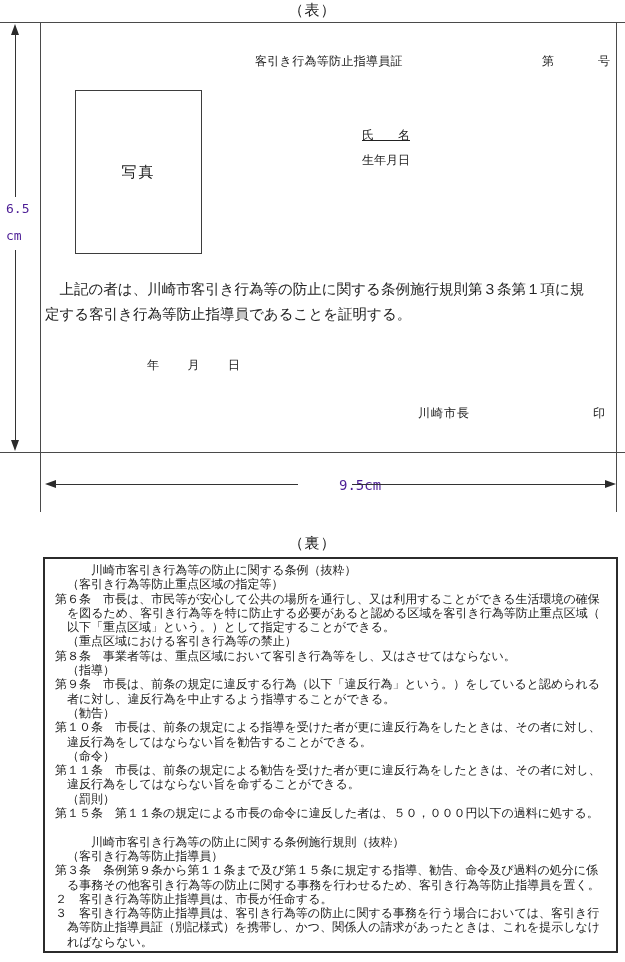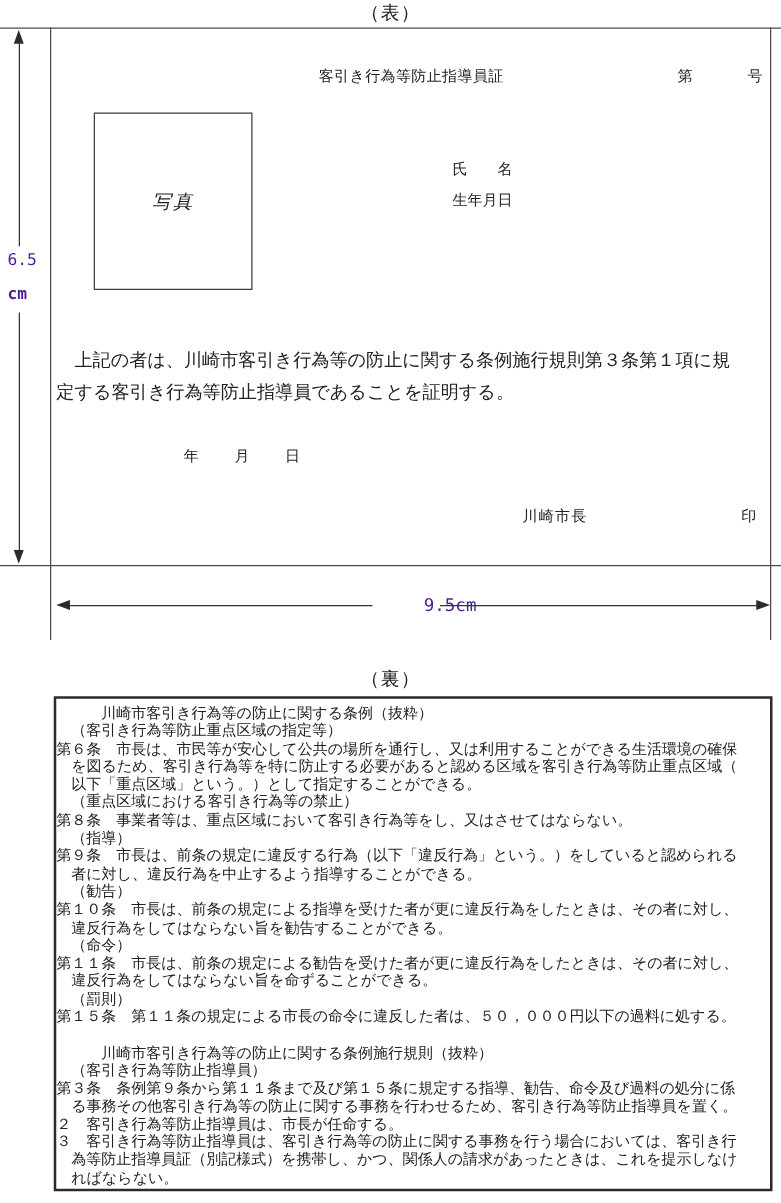--- a/index.html
+++ b/index.html
@@ -28,25 +28,25 @@
   .vline { top: 22px; height: 490px; width: 0; border-left: 1.5px solid #4a4a4a; }
 
   
   .front-card {
     left: 40px; top: 22px; width: 577px; height: 430px;
     overflow: hidden;
   }
   .front-card .txt { position: absolute; font-size: 12px; white-space: pre; }
   .photo-box {
     position: absolute;
-    left: 35px; top: 68px; width: 127px; height: 142px;
+    left: 35px; top: 68px; width: 127px; height: 164px;
     border: 1.5px solid #3d3d3d;
     box-sizing: border-box;
     display: flex; align-items: center; justify-content: center;
-    font-size: 15px; letter-spacing: 2px; font-style: italic;
+    font-size: 15px; letter-spacing: 2px;
   }
   .cert-body { position: absolute; left: 5px; top: 255px; width: 570px; font-family: Liberation Serif, serif; }
   .cert-line { font-size: 14.5px; line-height: 25px; white-space: pre; }
 
   
   .dim-line-v { width: 0; border-left: 1.2px solid #333; left: 15px; }
   .dim-line-h { height: 0; border-top: 1.2px solid #333; top: 484px; }
   .dim-label {
     font-family: "DejaVu Sans Mono", "Liberation Mono", monospace;
     font-size: 13px; color: #4c1d95; white-space: pre;
@@ -55,21 +55,21 @@
   .ah-up    { border-left: 4.5px solid transparent; border-right: 4.5px solid transparent; border-bottom: 11px solid #2b2b2b; }
   .ah-down  { border-left: 4.5px solid transparent; border-right: 4.5px solid transparent; border-top: 11px solid #2b2b2b; }
   .ah-left  { border-top: 4.5px solid transparent; border-bottom: 4.5px solid transparent; border-right: 11px solid #2b2b2b; }
   .ah-right { border-top: 4.5px solid transparent; border-bottom: 4.5px solid transparent; border-left: 11px solid #2b2b2b; }
 
   
   .back-card {
     left: 43px; top: 557px; width: 575px; height: 396px;
     border: 2px solid #2b2b2b;
     box-sizing: border-box;
-    padding: 4px 3px 0 0;
+    padding: 4px 3px 0 10px;
     overflow: hidden;
   }
   .back-line {
     font-size: 12px;
     line-height: 14.3px;
     min-height: 14.3px;
     white-space: pre;
   }
 </style>
 </head>
@@ -80,40 +80,40 @@
   <div class="abs side-label" style="top:1px;">（表）</div>
 
   <div class="abs hline" style="top:22px;"></div>
   <div class="abs hline" style="top:452px;"></div>
   <div class="abs vline" style="left:40px;"></div>
   <div class="abs vline" style="left:616px;"></div>
 
   <div class="abs ah ah-up" style="left:11px; top:24px;"></div>
   <div class="abs dim-line-v" style="top:34px; height:163px;"></div>
   <div class="abs dim-label" style="left:6px; top:201px;">6.5</div>
-  <div class="abs dim-label" style="left:6px; top:228px;font-weight:bold;">cm</div>
+  <div class="abs dim-label" style="left:6px; top:228px;">cm</div>
   <div class="abs dim-line-v" style="top:250px; height:197px;"></div>
   <div class="abs ah ah-down" style="left:11px; top:440px;"></div>
 
   <div class="abs ah ah-left" style="left:45px; top:480px;"></div>
   <div class="abs dim-line-h" style="left:55px; width:243px;"></div>
   <div class="abs dim-label" style="left:303px; top:477px; font-size:14px;margin-left:36px;">9.5cm</div>
   <div class="abs dim-line-h" style="left:352px; width:254px;"></div>
   <div class="abs ah ah-right" style="left:605px; top:480px;"></div>
 
   <div class="abs front-card">
     <span class="txt" style="left:215px; top:31px; letter-spacing:0.3px;">客引き行為等防止指導員証</span>
     <span class="txt" style="left:502px; top:31px;">第</span>
     <span class="txt" style="left:558px; top:31px;">号</span>
 
     <div class="photo-box">
       <span>写真</span>
     </div>
 
-    <span class="txt" style="left:322px; top:105px;">氏　　名</span>
+    <span class="txt" style="left:322px; top:105px;text-decoration:underline;">氏　　名</span>
     <span class="txt" style="left:322px; top:130px;">生年月日</span>
 
     <div class="cert-body">
         <div class="cert-line">　上記の者は、川崎市客引き行為等の防止に関する条例施行規則第３条第１項に規</div>
         <div class="cert-line">定する客引き行為等防止指導員であることを証明する。</div>
       </div>
 
     <span class="txt" style="left:107px; top:335px; letter-spacing:1.5px;">年　　月　　日</span>
 
     <span class="txt" style="left:378px; top:383px; letter-spacing:1px;">川崎市長</span>

